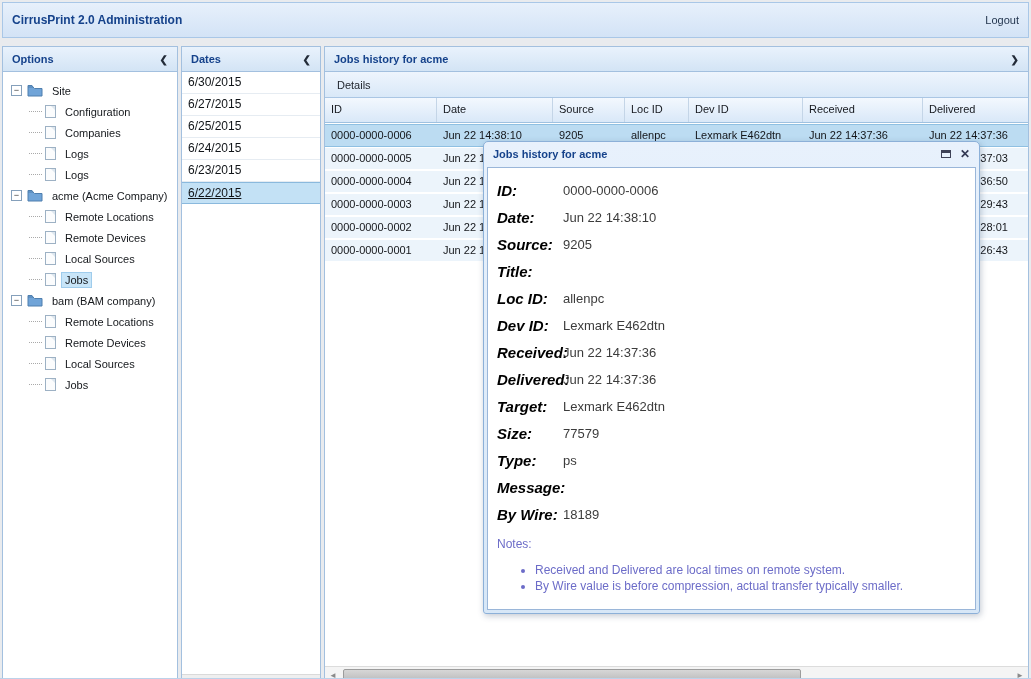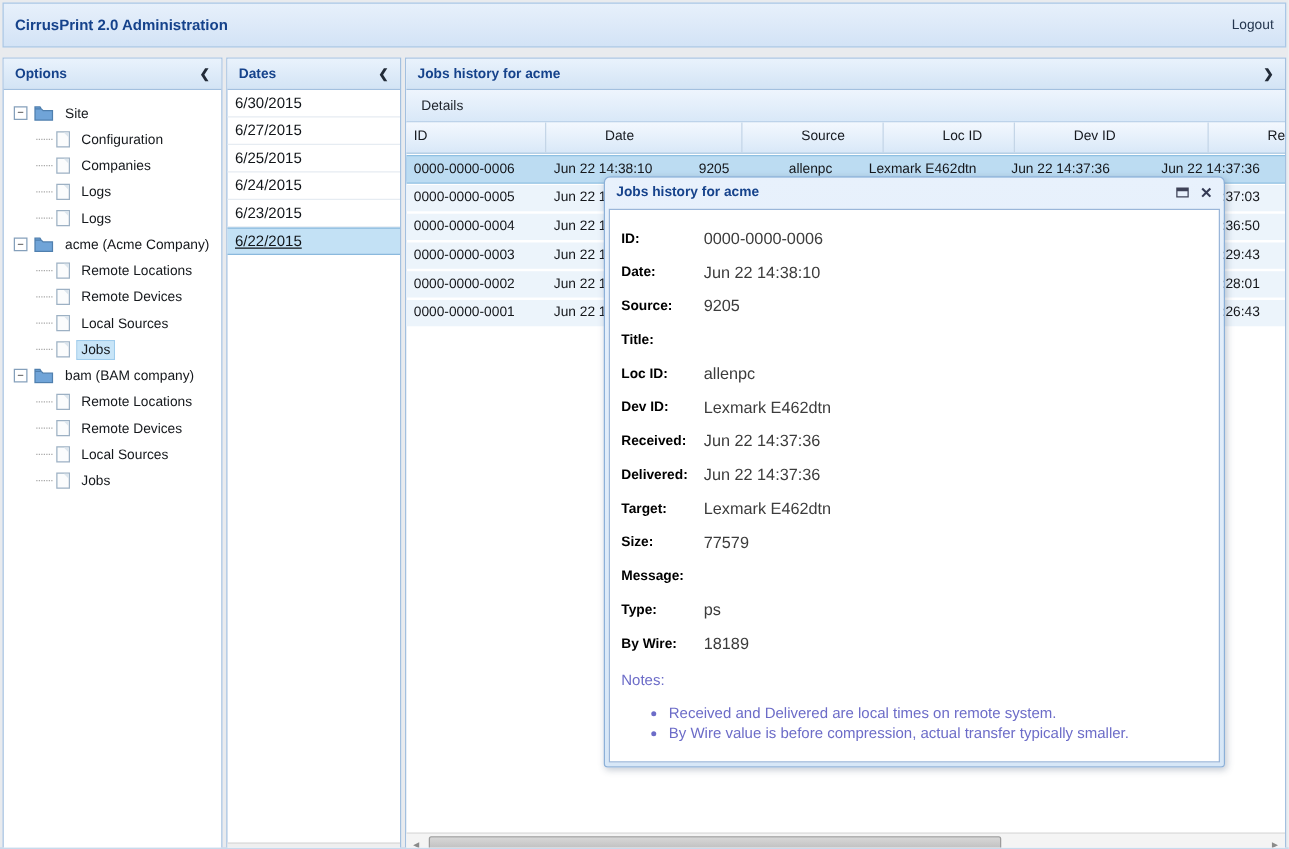--- a/index.html
+++ b/index.html
@@ -52,21 +52,21 @@
   .tnode.sel .tlabel{background:#c8e5f8;outline:1px solid #9fccec;}
   
   .drow{height:22px;box-sizing:border-box;line-height:21px;padding-left:6px;font-size:12px;color:#101418;
     border-bottom:1px solid #e6ecf2;cursor:pointer;}
   .drow.sel{background:#c3e1f5;border-top:1px solid #8ab9dd;border-bottom:1px solid #8ab9dd;text-decoration:underline;}
   .dates-sb{position:absolute;left:0;right:0;bottom:0;height:9px;background:#efefef;border-top:1px solid #dadada;}
   
   .toolbar{height:26px;box-sizing:border-box;background:linear-gradient(#eef5fd,#d9e8f8);
     border-bottom:1px solid #aac6e4;display:flex;align-items:center;padding:1px 4px;}
   .tb-btn{font-size:11px;color:#1d222a;padding:2px 7px;cursor:pointer;border:1px solid rgba(0,0,0,0);border-radius:2px;}
-  .ghead{height:24px;display:flex;background:linear-gradient(#f3f8fe,#d9e8f8);border-bottom:1px solid #9fc1e0;gap:41px;}
+  .ghead{height:24px;display:flex;background:linear-gradient(#f3f8fe,#d9e8f8);border-bottom:1px solid #9fc1e0;}
   .gh{box-sizing:border-box;padding-left:6px;line-height:23px;font-size:11px;color:#15181e;
     border-right:1px solid #c4d5e7;white-space:nowrap;overflow:hidden;flex:none;cursor:pointer;}
   .c0{width:112px}.c1{width:116px}.c2{width:72px}.c3{width:64px}.c4{width:114px}.c5{width:120px}.c6{width:112px}
   .gbody{padding-top:2px;}
   .grow{height:21px;display:flex;background:#ecf4fb;margin-bottom:2px;cursor:pointer;}
   .grow.sel{background:#bcdcf2;box-shadow:0 -1px 0 #8fc0e2,0 1px 0 #8fc0e2;}
   .gc{box-sizing:border-box;padding-left:6px;line-height:21px;font-size:11px;color:#14161a;
     white-space:nowrap;overflow:hidden;flex:none;}
   
   .hsb{position:absolute;left:0;right:0;bottom:0;height:17px;background:#f4f4f4;border-top:1px solid #dcdcdc;}
@@ -83,21 +83,21 @@
     box-shadow:1px 2px 6px rgba(60,80,110,.3);
   }
   .dlg-hd{height:24px;display:flex;align-items:center;justify-content:space-between;padding:0 9px;
     font-size:11px;font-weight:bold;color:#15428b;cursor:default;}
   .dlg-tools{display:flex;gap:9px;align-items:center;}
   .max-ic{width:10px;height:8px;box-sizing:border-box;border:1px solid #3e4257;border-top-width:3px;cursor:pointer;}
   .close-ic{font-size:12px;font-weight:bold;color:#343a54;cursor:pointer;line-height:10px;}
   .dlg-body{position:absolute;left:3px;right:3px;top:25px;bottom:3px;box-sizing:border-box;
     background:#fff;border:1px solid #9ab6d9;padding:9px 10px 0 9px;overflow:hidden;}
   .frow{display:flex;height:27px;align-items:center;}
-  .flabel{width:66px;flex:none;font-size:11px;font-weight:bold;color:#000;}
+  .flabel{width:66px;flex:none;font-size:15px;font-weight:bold;color:#000;font-style:italic;}
   .fvalue{font-size:13px;color:#3c3c3c;white-space:nowrap;}
   .notes-h{margin-top:9px;font-size:12px;color:#6c6cc8;}
   .notes-list{margin:12px 0 0 38px;padding:0;}
   .notes-list li{font-size:12px;color:#6c6cc8;margin-bottom:2px;}
 </style>
 </head>
 <body>
 
 <div class="topbar">
   <span class="app-title">CirrusPrint 2.0 Administration</span>
@@ -336,26 +336,26 @@
     </div>
     <div class="frow">
       <span class="flabel">Target:</span>
       <span class="fvalue">Lexmark E462dtn</span>
     </div>
     <div class="frow">
       <span class="flabel">Size:</span>
       <span class="fvalue">77579</span>
     </div>
     <div class="frow">
+      <span class="flabel">Type:</span>
+      <span class="fvalue">ps</span>
+    </div>
+    <div class="frow">
       <span class="flabel">Message:</span>
       <span class="fvalue"></span>
-    </div>
-    <div class="frow">
-      <span class="flabel">Type:</span>
-      <span class="fvalue">ps</span>
     </div>
     <div class="frow">
       <span class="flabel">By Wire:</span>
       <span class="fvalue">18189</span>
     </div>
     <div class="notes-h">Notes:</div>
     <ul class="notes-list">
       <li>Received and Delivered are local times on remote system.</li>
       <li>By Wire value is before compression, actual transfer typically smaller.</li>
     </ul>

